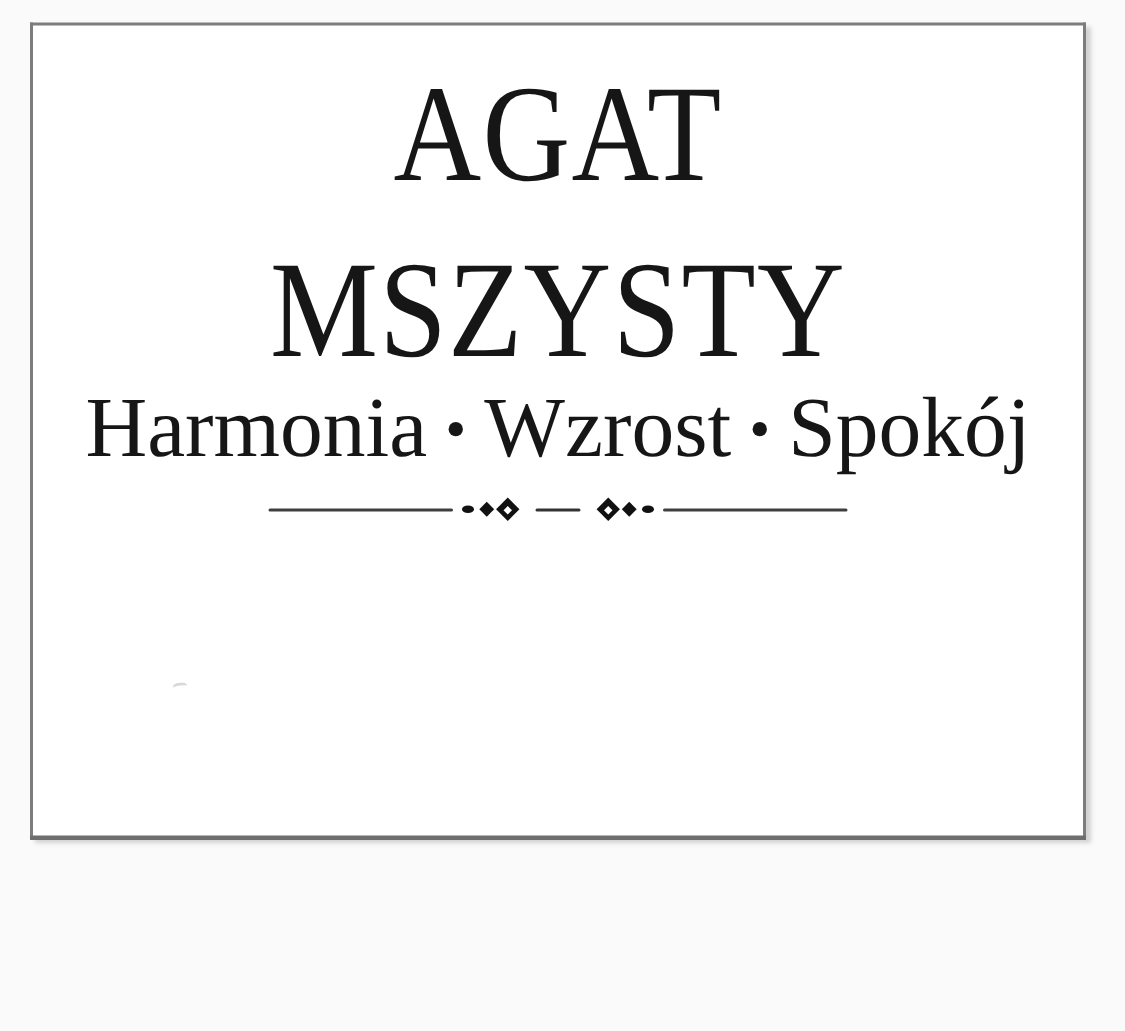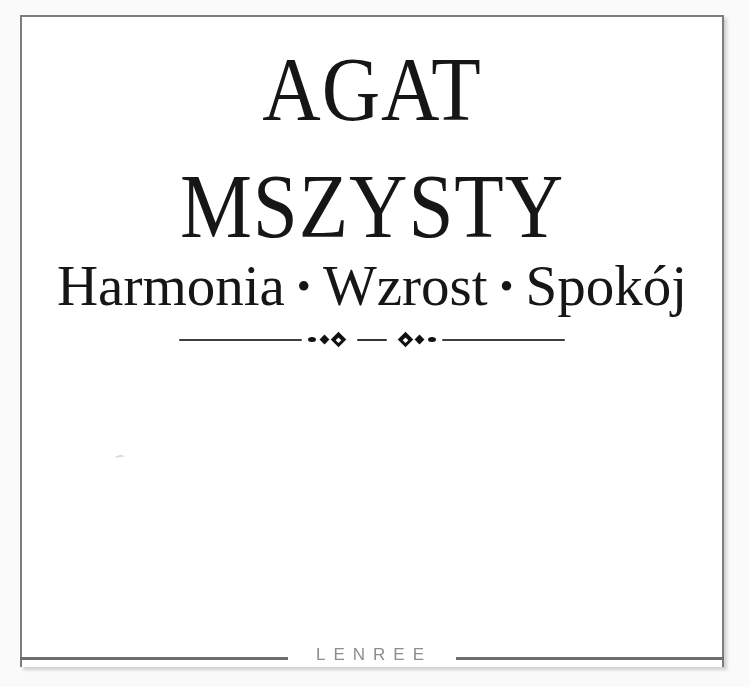--- a/index.html
+++ b/index.html
@@ -14,21 +14,21 @@
   html,body{width:750px;height:687px;overflow:hidden;}
   body{
     background:var(--page-background);
     font-family:"Liberation Serif","DejaVu Serif",serif;
     color:var(--text);
     position:relative;
   }
   .card{
     position:absolute;
     left:20px; top:15px;
-    width:704px; height:652px;
+    width:704px; height:544px;
     background:var(--card-background);
     border:2px solid var(--border);
     border-bottom:none;
     box-shadow:3px 3px 3px rgba(0,0,0,0.16);
     text-align:center;
   }
   .title{
     font-size:92px;
     font-weight:400;
     line-height:1;
@@ -160,17 +160,16 @@
     <span class="diamond"></span>
     <span class="dot right"></span>
     <span class="dline"></span>
   </div>
 
 
   <div class="smudge"></div>
 
   <div class="footer">
     <span class="fline"></span>
-    <span class="brand">LENREE</span>
     <span class="fline"></span>
   </div>
 
 </div>
 
 </body></html>

